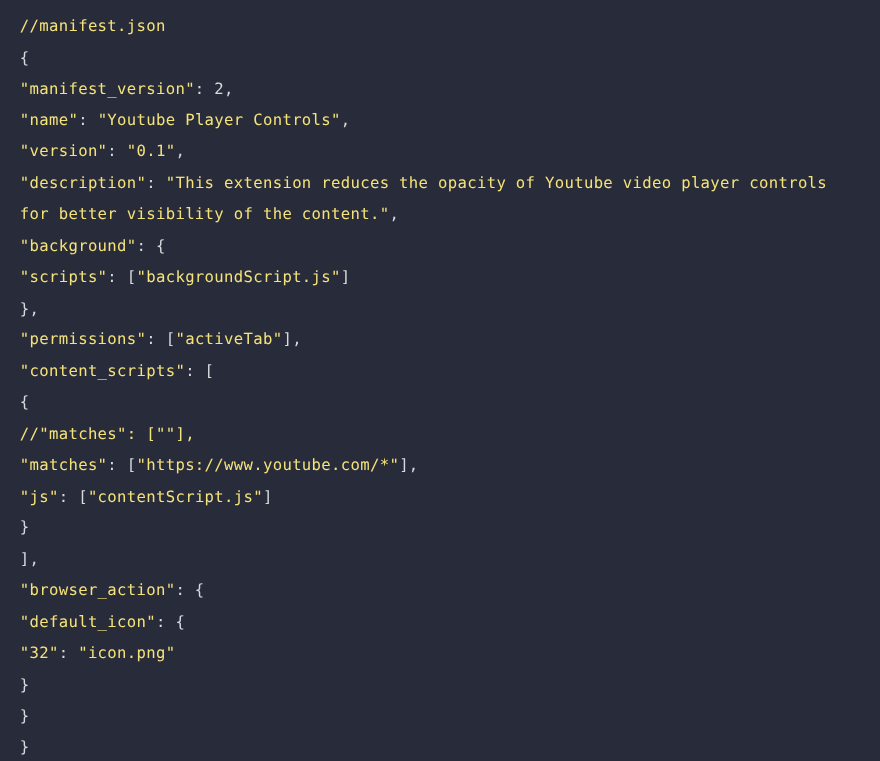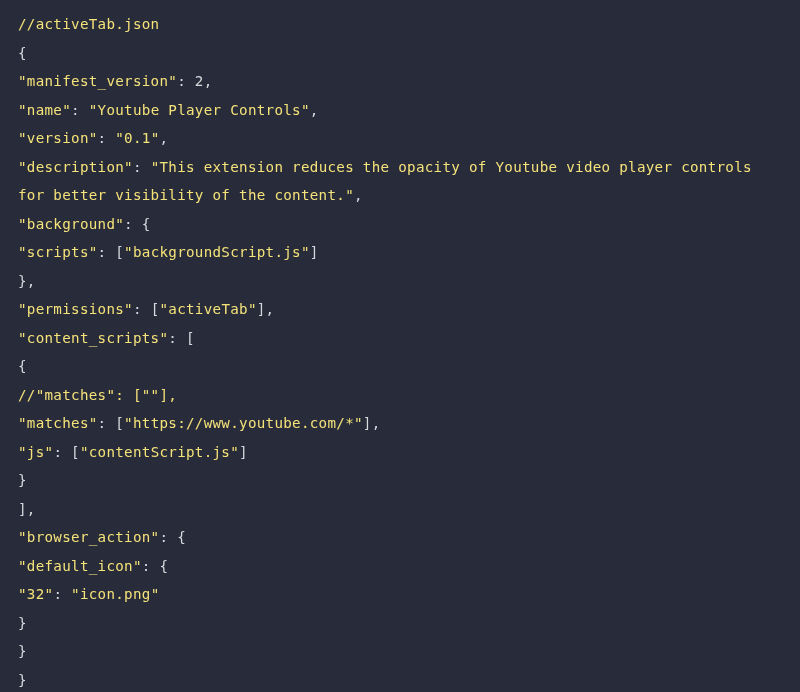--- a/index.html
+++ b/index.html
@@ -24,21 +24,21 @@
     word-wrap: break-word;
   }       
   .key { color: #f4e27a; }      
   .str { color: #f4e27a; }
   .num { color: #d6d9dd; }
   .pn  { color: #d6d9dd; }      
 </style>
 </head>
 <body>
 
-<pre class="code"><span><span class="str">//activeTab.json</span></span>
+<pre class="code"><span><span class="str">//manifest.json</span></span>
 <span><span class="pn">{</span></span>
 <span><span class="key">"manifest_version"</span><span class="pn">: </span><span class="num">2</span><span class="pn">,</span></span>
 <span><span class="key">"name"</span><span class="pn">: </span><span class="str">"Youtube Player Controls"</span><span class="pn">,</span></span>
 <span><span class="key">"version"</span><span class="pn">: </span><span class="str">"0.1"</span><span class="pn">,</span></span>
 <span><span class="key">"description"</span><span class="pn">: </span><span class="str">"This extension reduces the opacity of Youtube video player controls for better visibility of the content."</span><span class="pn">,</span></span>
 <span><span class="key">"background"</span><span class="pn">: {</span></span>
 <span><span class="key">"scripts"</span><span class="pn">: [</span><span class="str">"backgroundScript.js"</span><span class="pn">]</span></span>
 <span><span class="pn">},</span></span>
 <span><span class="key">"permissions"</span><span class="pn">: [</span><span class="str">"activeTab"</span><span class="pn">],</span></span>
 <span><span class="key">"content_scripts"</span><span class="pn">: [</span></span>

